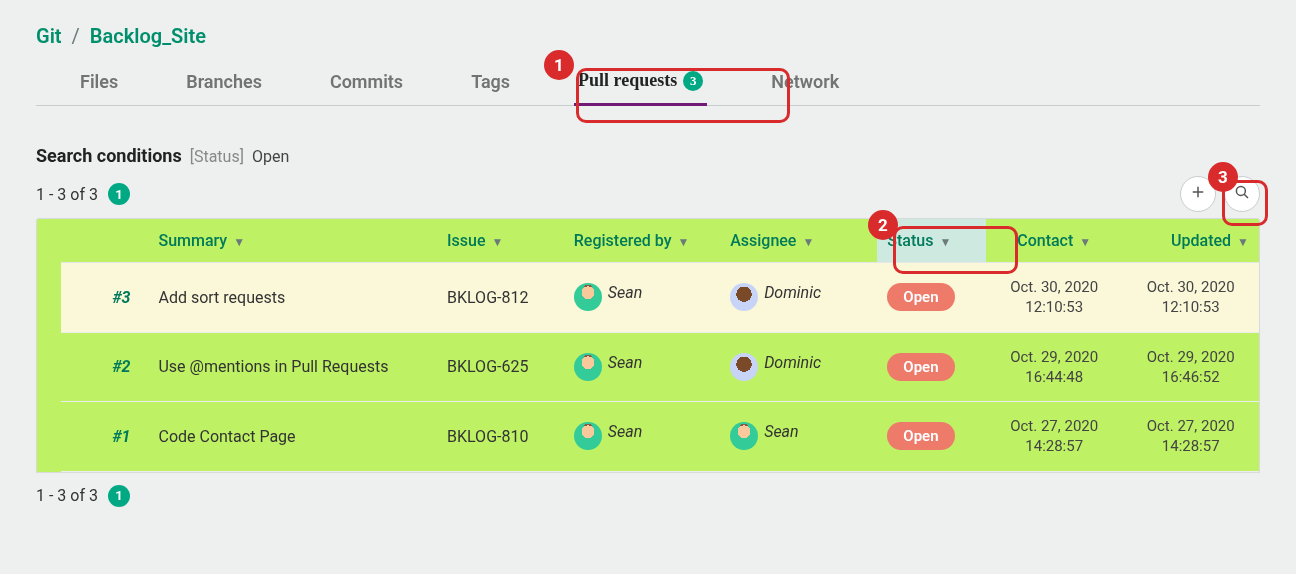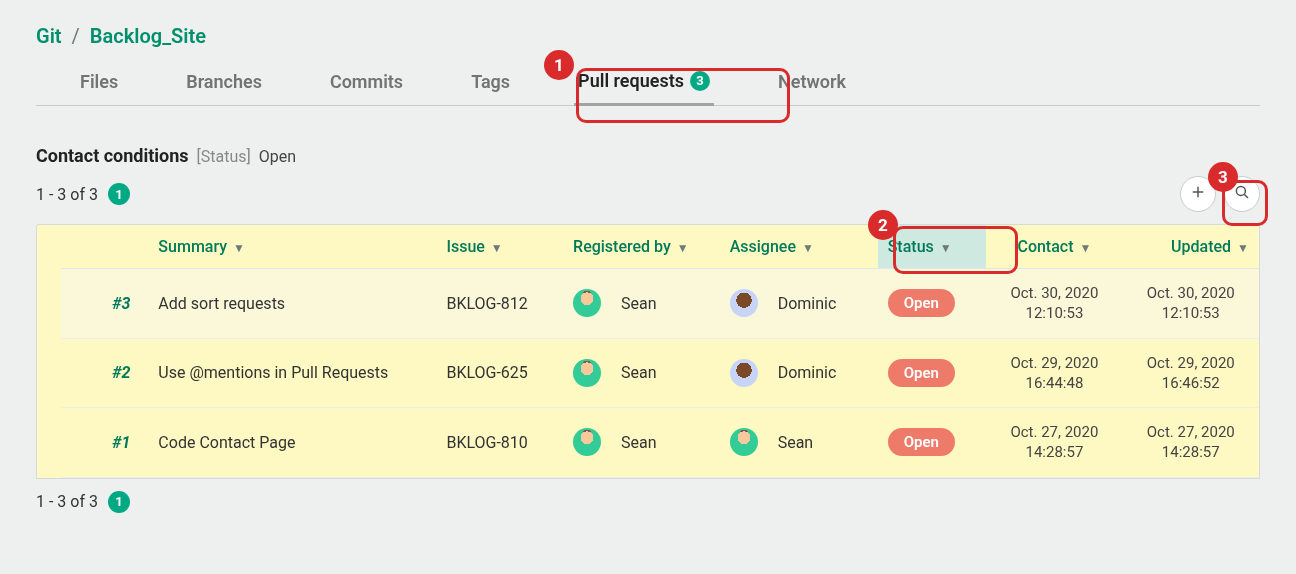--- a/index.html
+++ b/index.html
@@ -35,22 +35,23 @@
     font-size: 18px;
     padding: 8px 4px 12px 4px;
     cursor: pointer;
     display: flex;
     align-items: center;
     gap: 6px;
     position: relative;
   }
   .tab.active {
     color: #222;
-    border-bottom: 3px solid #a3a3a3;
+    border-bottom: 3px solid #701a75;
     margin-bottom: -1px;
+    font-family: Liberation Serif, serif;
   }
   .tab-badge {
     background: #00a984;
     color: #fff;
     border-radius: 10px;
     min-width: 20px;
     height: 20px;
     font-size: 13px;
     font-weight: 700;
     display: inline-flex;
@@ -89,23 +90,23 @@
     width: 36px; height: 36px;
     border: 1px solid #c9cccc;
     background: #fff;
     border-radius: 50%;
     display: inline-flex;
     align-items: center; justify-content: center;
     color: #555; cursor: pointer;
   }
   .circle-btn svg { width: 18px; height: 18px; stroke: #555; fill: none; stroke-width: 2; }
   .table-wrap {
-    background: #fef9c3;
+    background: #bef264;
     border: 1px solid #d7dada;
-    margin-top: 12px;
+    margin-top: 6px;
     border-top-left-radius: 3px;
     border-top-right-radius: 3px;
     padding-left: 24px;
   }
   table { width: 100%; border-collapse: collapse; }
   th {
     text-align: left;
     font-weight: 500;
     font-size: 16px;
     color: #007a5a;
@@ -116,21 +117,21 @@
   .sort-arrow { color: #6c7a7a; font-size: 12px; margin-left: 2px;}
   td {
     padding: 14px 10px;
     font-size: 16px;
     color: #333;
     border-bottom: 1px solid #eceeee;
     vertical-align: middle;
   }
   tr.highlight td { background: #fbf8da; }
   .pr-id { color: #007a5a; font-weight: 700; font-style: italic; text-align: right; padding-right: 18px;}
-  .user-cell { display: flex; align-items: center; gap: 20px; }
+  .user-cell { display: flex; gap: 6px; font-style: italic; }
   .avatar {
     width: 28px; height: 28px; border-radius: 50%;
     display: inline-block;
   }
   .avatar-sean { background: radial-gradient(circle at 50% 35%, #f9c99b 0 28%, transparent 28%), radial-gradient(circle at 50% 22%, #8a5a44 0 18%, transparent 18%), linear-gradient(#33cc99, #33cc99); background-color: #9de7c8; }
   .avatar-dominic { background: radial-gradient(circle at 50% 40%, #7a4a28 0 35%, transparent 35%), linear-gradient(#c7d4f8, #c7d4f8); background-color:#c7d4f8; }
   .status-pill {
     background: #ee7a6a;
     color: #fff;
     font-weight: 600;
@@ -181,21 +182,21 @@
     <div class="tab">Commits</div>
     <div class="tab">Tags</div>
     <div class="tab active">
       <span>Pull requests</span>
       <span class="tab-badge">3</span>
     </div>
     <div class="tab">Network</div>
   </div>
 
   <div class="search-conditions">
-    <span class="label">Contact conditions</span>
+    <span class="label">Search conditions</span>
     <span class="key">[Status]</span>
     <span class="val">Open</span>
   </div>
 
   <div class="range-row">
     <div class="range-left">
       <span>1 - 3 of 3</span>
       <span class="count-badge">1</span>
     </div>
     <div class="actions">

